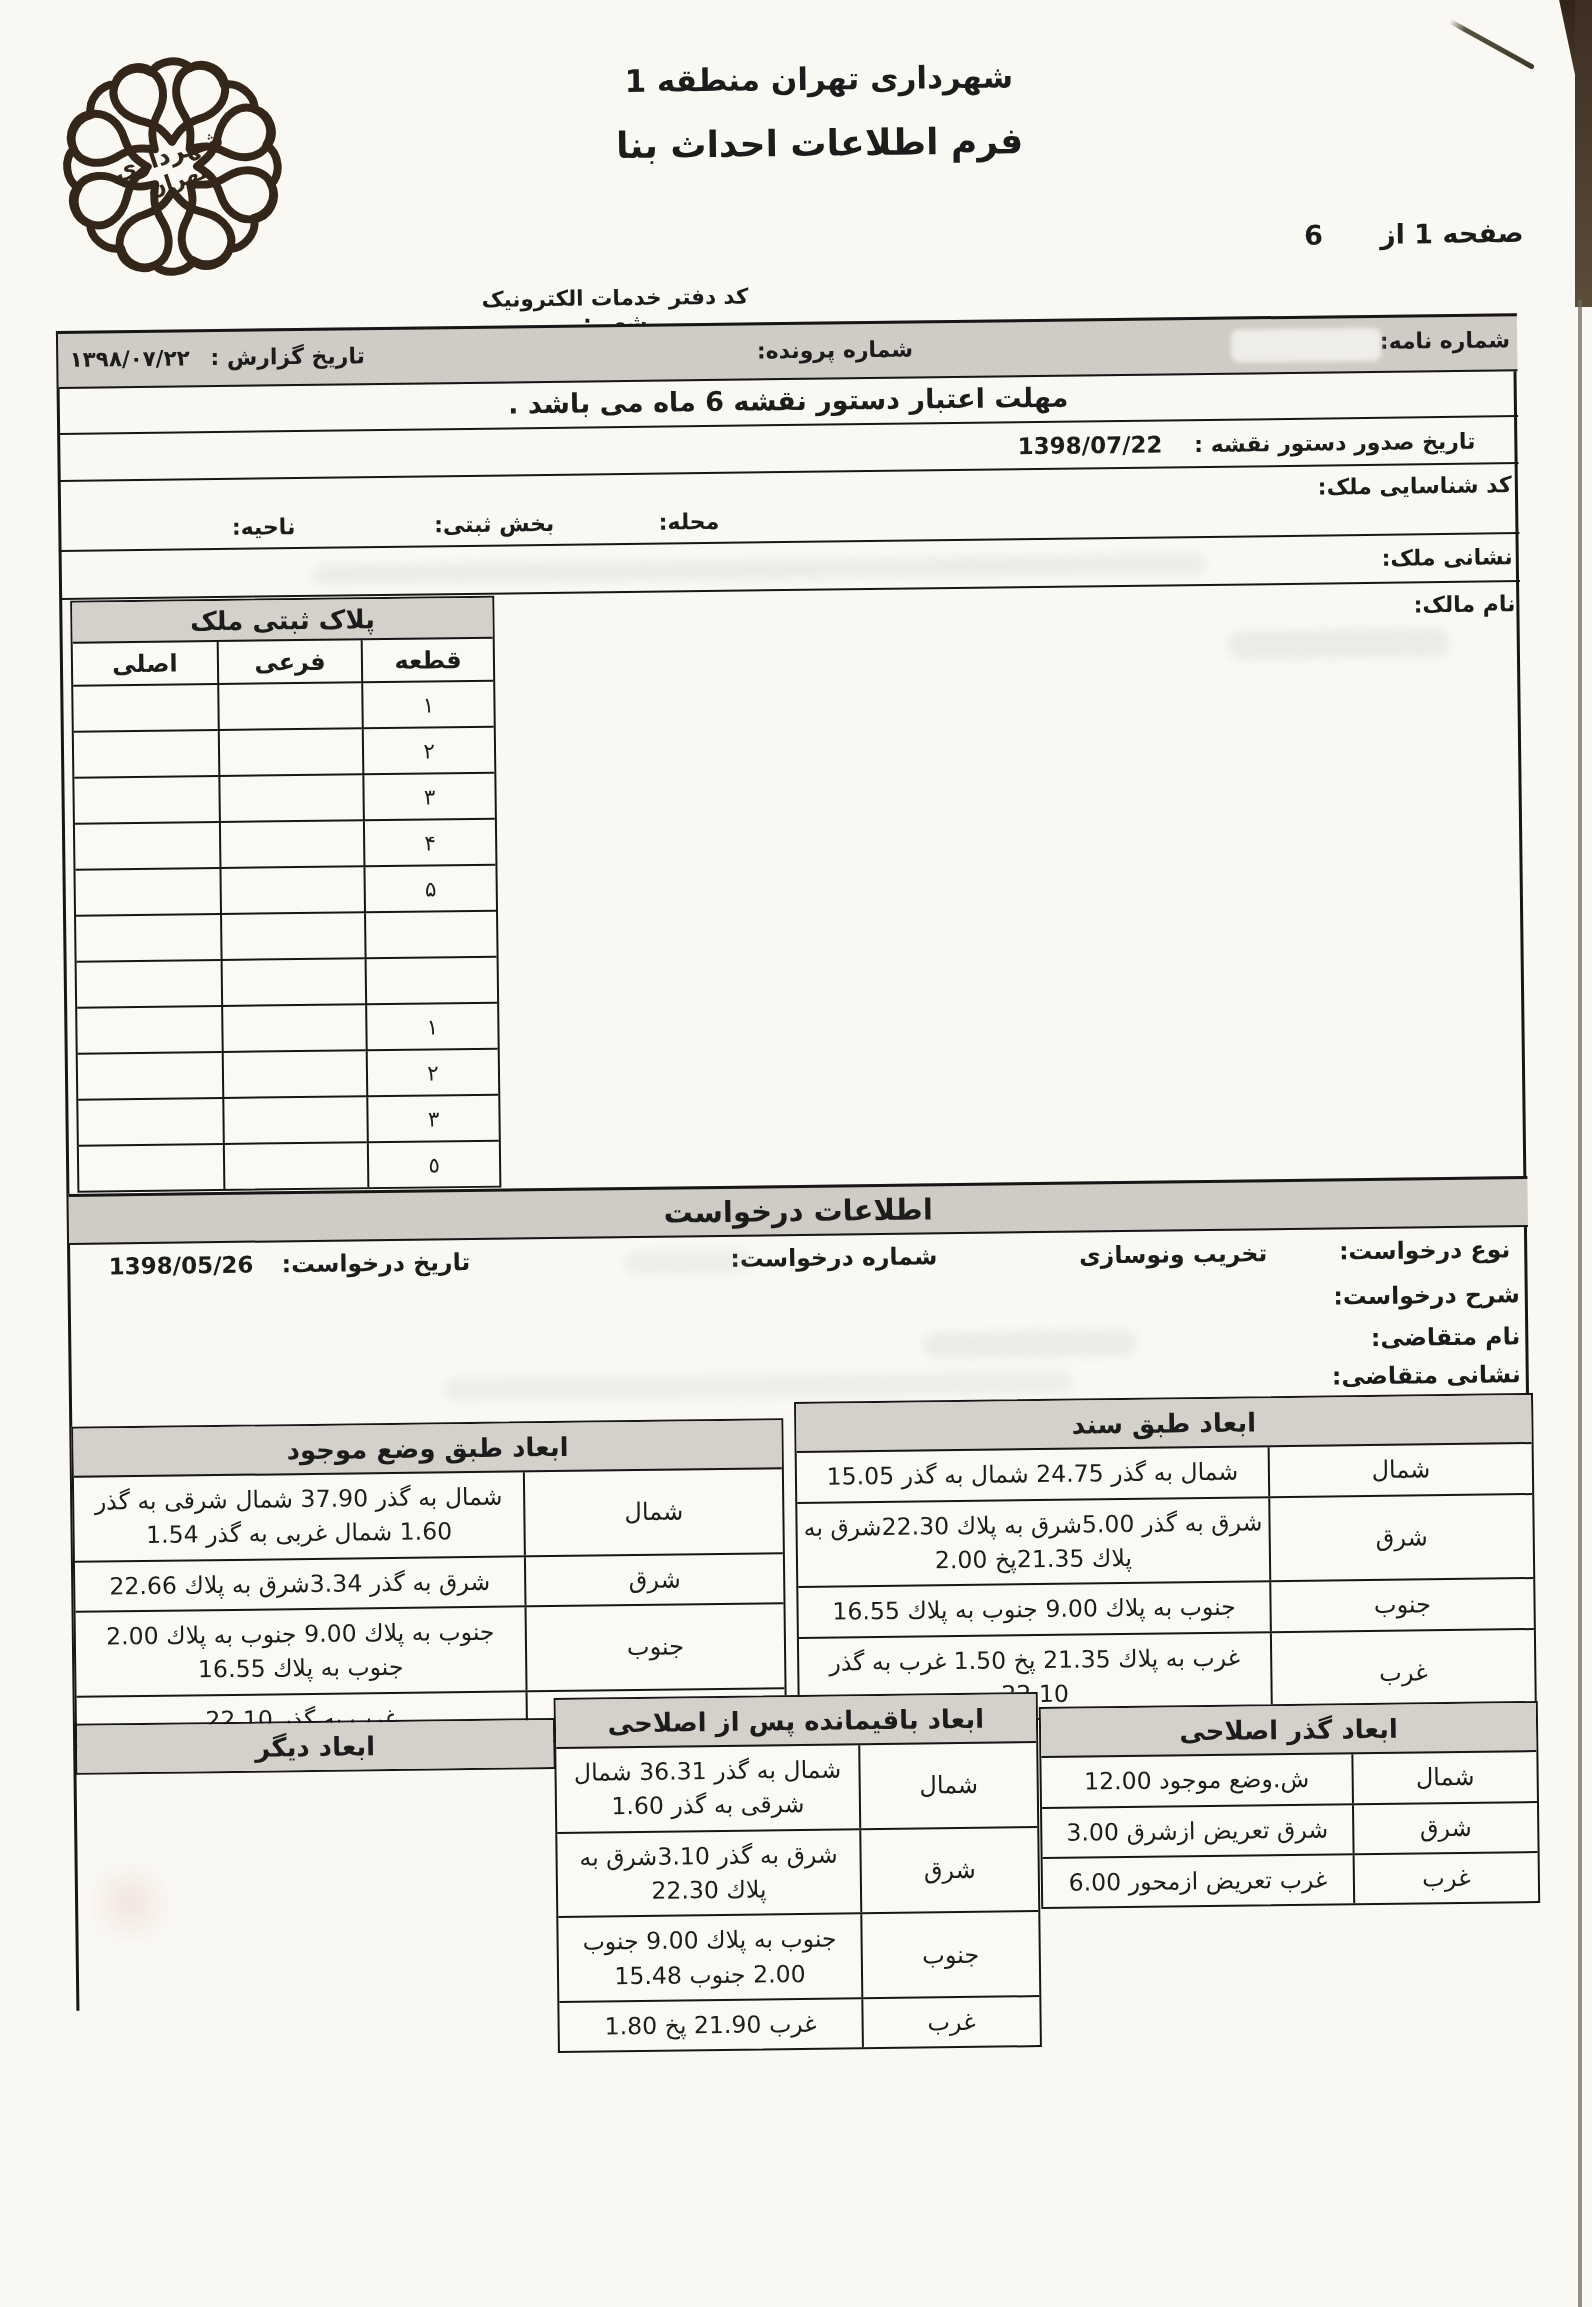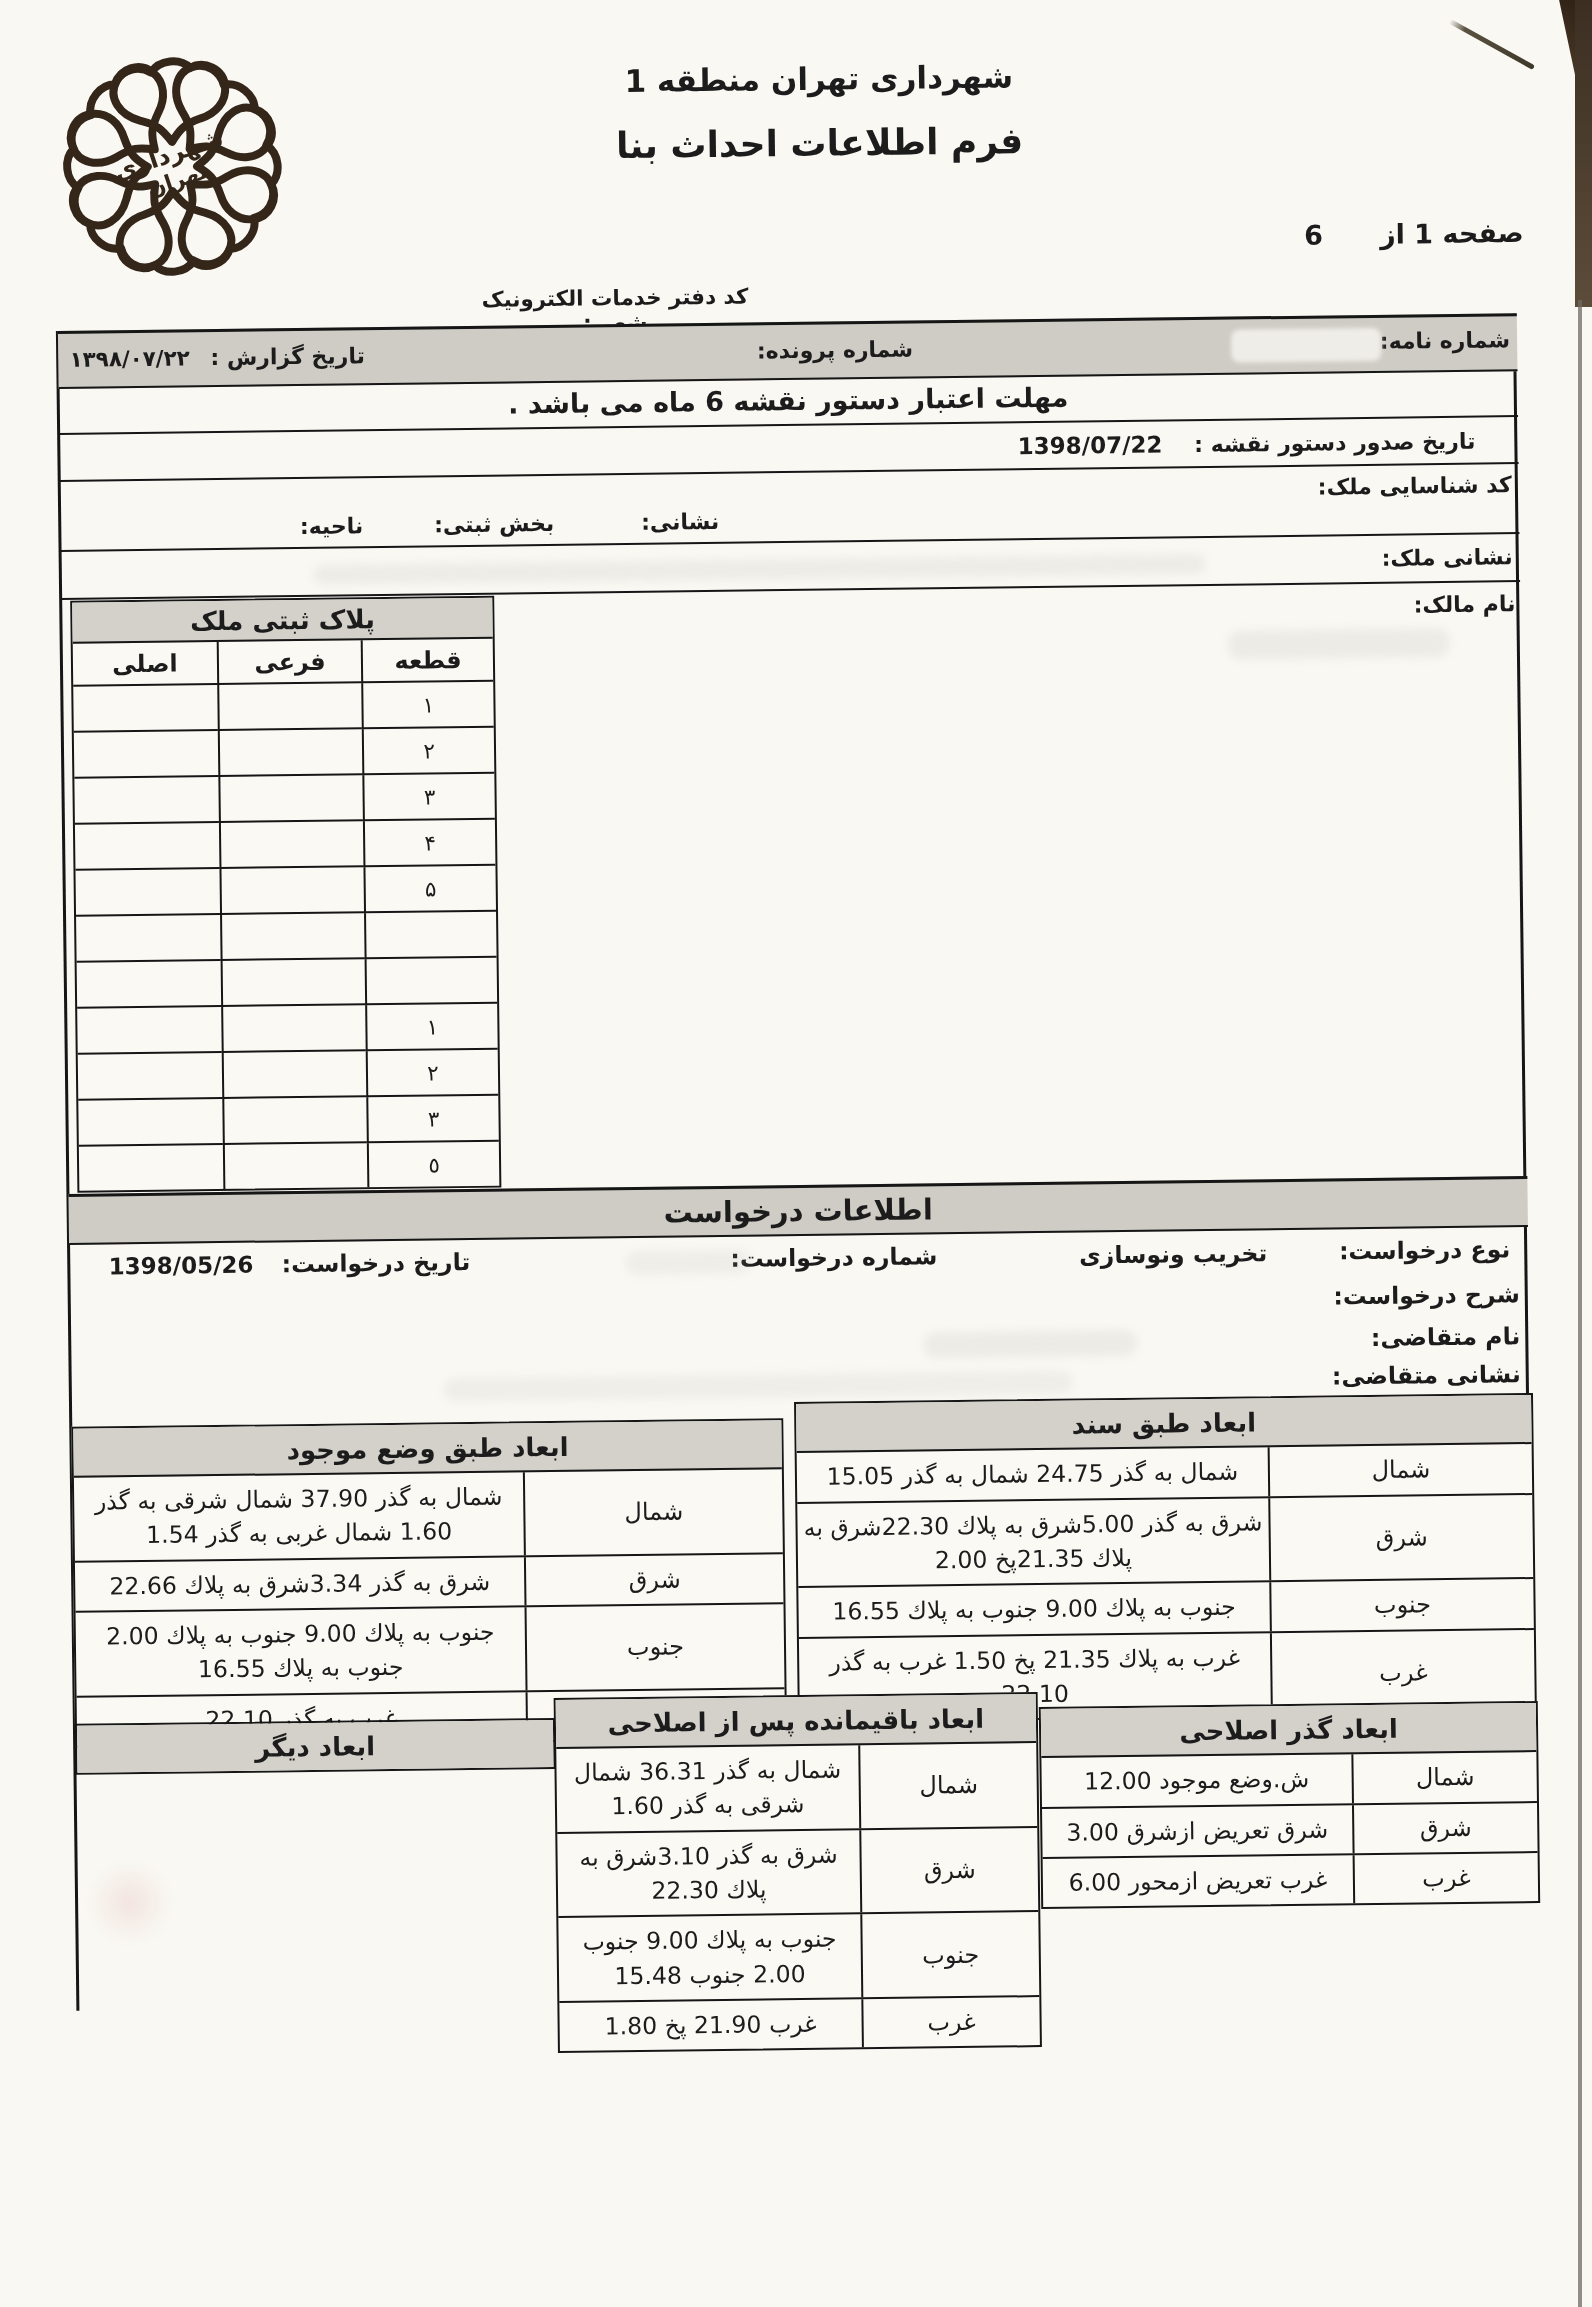--- a/index.html
+++ b/index.html
@@ -120,23 +120,23 @@
 
     <div class="row issuedate">
       <span class="lbl nowrap" style="right:43px;top:8.6px;">
         <span>تاریخ صدور دستور نقشه :</span>
         <span class="val-lat" style="margin-right:24px;">1398/07/22</span>
       </span>
     </div>
 
     <div class="row propid">
       <span class="lbl" style="right:7.1px;top:5.7px;">کد شناسایی ملک:</span>
-      <span class="lbl" style="right:800px;top:33px;">نشانی:</span>
+      <span class="lbl" style="right:800px;top:33px;">محله:</span>
       <span class="lbl" style="right:965px;top:33px;">بخش ثبتی:</span>
-      <span class="lbl" style="right:1156px;top:33px;">ناحیه:</span>
+      <span class="lbl" style="right:1224px;top:33px;">ناحیه:</span>
     </div>
 
     <div class="row address">
       <span class="lbl" style="right:7.1px;top:10px;">نشانی ملک:</span>
       <span class="sm" style="right:314px;top:15.7px;width:893px;height:20px;opacity:.14;"></span>
     </div>
 
     <span class="lbl" style="right:70px;top:600px;font-size:22px;">نام مالک:</span>
     <span class="sm" style="right:136px;top:636px;width:222px;height:29px;opacity:.15;"></span>
 

